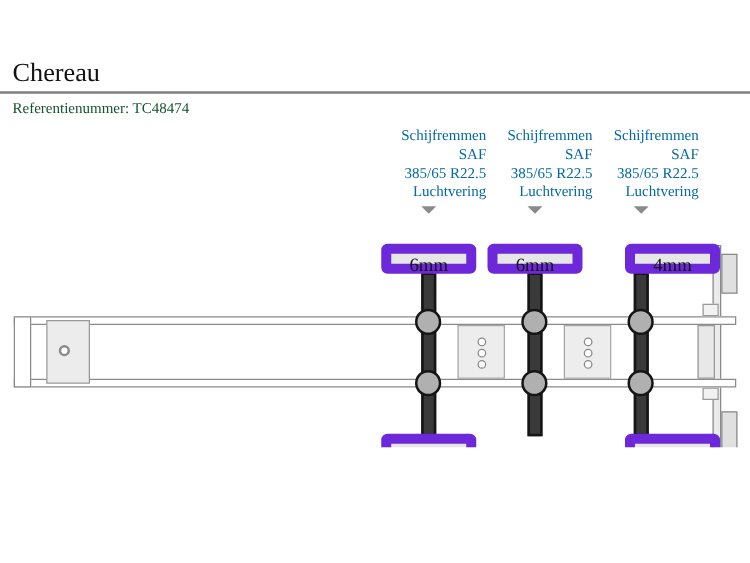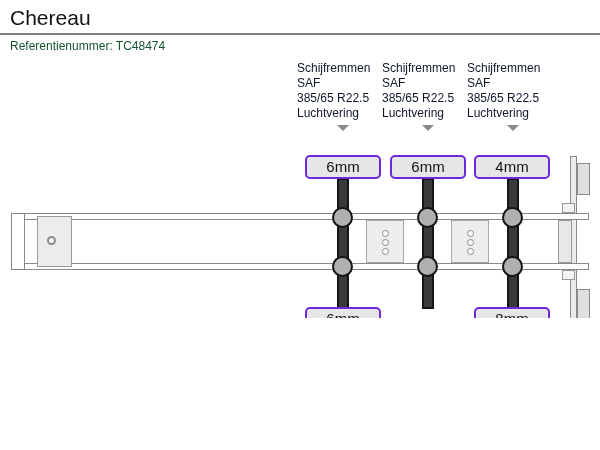--- a/index.html
+++ b/index.html
@@ -2,29 +2,29 @@
 <html style="--axle_dark: #3a3a3a; --hub_gray: #b0b0b0; --label_bg: #e6e6e6; --outline_gray: #8a8a8a; --plate_gray: #ececec; --text: #1a1a1a;"><head>
 <meta charset="utf-8">
 <style>
   :root{
     --axle_dark:#3a3a3a; --hub_gray:#b0b0b0; --label_bg:#e6e6e6;
     --outline_gray:#8a8a8a; --plate_gray:#ececec; --text:#1a1a1a;
   }
   html,body{margin:0;padding:0;background:#fff;}
   .page{
     position:relative;width:600px;height:318px;background:#ffffff;overflow:hidden;
-    font-family:Liberation Sans, sans-serif;color:var(--text);
+    font-family:Liberation Serif, serif;color:var(--text);margin-top:40px;
   }
   
   .title{position:absolute;left:10px;top:6px;font-size:21px;font-weight:400;color:#111;}
   .rule{position:absolute;left:0;top:33px;width:600px;height:2px;background:#7f7f7f;}
   .ref{position:absolute;left:10px;top:39px;font-size:12px;color:#14532d;}
   
-  .spec{position:absolute;top:61px;width:92px;text-align:left;font-size:12px;
-        line-height:15px;color:#0f172a;white-space:nowrap;}
+  .spec{position:absolute;top:61px;width:92px;text-align:right;font-size:12px;
+        line-height:15px;color:#0369a1;white-space:nowrap;}
   .spec.c1{left:297px;} .spec.c2{left:382px;} .spec.c3{left:467px;}
   .arrow{width:0;height:0;margin:4px auto 0;border-left:6px solid transparent;
          border-right:6px solid transparent;border-top:6px solid #8a8a8a;}
   
   .abs{position:absolute;box-sizing:border-box;}
   .rail{left:11px;width:578px;height:7px;background:#fff;border:1px solid var(--outline_gray);}
   .rail.top{top:213px;} .rail.bot{top:263px;}
   .frontcap{left:11px;top:213px;width:14px;height:57px;background:#fff;border:1px solid var(--outline_gray);}
   .kpplate{left:37px;top:216px;width:35px;height:51px;background:var(--plate_gray);border:1px solid #9a9a9a;}
   .kingpin{left:47px;top:236px;width:9px;height:9px;border-radius:50%;background:#fff;border:2px solid var(--outline_gray);}
@@ -39,24 +39,24 @@
   .rearstep{left:562px;width:13px;height:10px;background:#f2f2f2;border:1px solid #999;}
   .rearstep.t{top:203px;} .rearstep.b{top:270px;}
   .lamp{left:577px;width:13px;height:32px;background:#e0e0e0;border:1px solid var(--outline_gray);}
   .lamp.t{top:163px;} .lamp.b{top:289px;}
   
   .axlebar{top:178px;width:12px;height:131px;background:var(--axle_dark);border:2px solid #151515;z-index:2;}
   .axlebar.a1{left:337px;} .axlebar.a2{left:422px;} .axlebar.a3{left:507px;}
   .hub{width:21px;height:21px;border-radius:50%;background:var(--hub_gray);border:2px solid #151515;z-index:3;}
   .hub.top{top:207px;} .hub.bot{top:256px;}
   .hub.a1{left:332px;} .hub.a2{left:417px;} .hub.a3{left:502px;}
-  .padlabel{width:76px;height:24px;background:var(--label_bg);border:2px solid #6d28d9;
+  .padlabel{width:76px;height:24px;background:var(--label_bg);border:8px solid #6d28d9;
             border-radius:5px;text-align:center;font-size:15px;line-height:20px;color:#111;z-index:4;}
   .padlabel.top{top:155px;} .padlabel.bot{top:307px;}
-  .padlabel.a1{left:305px;} .padlabel.a2{left:390px;} .padlabel.a3{left:474px;text-align:center;}
+  .padlabel.a1{left:305px;} .padlabel.a2{left:390px;} .padlabel.a3{left:500px;text-align:center;}
 </style>
 </head>
 <body>
 
 <div class="page">
 
   <div class="title">Chereau</div>
   <div class="rule"></div>
   <div class="ref">Referentienummer: TC48474</div>
 

